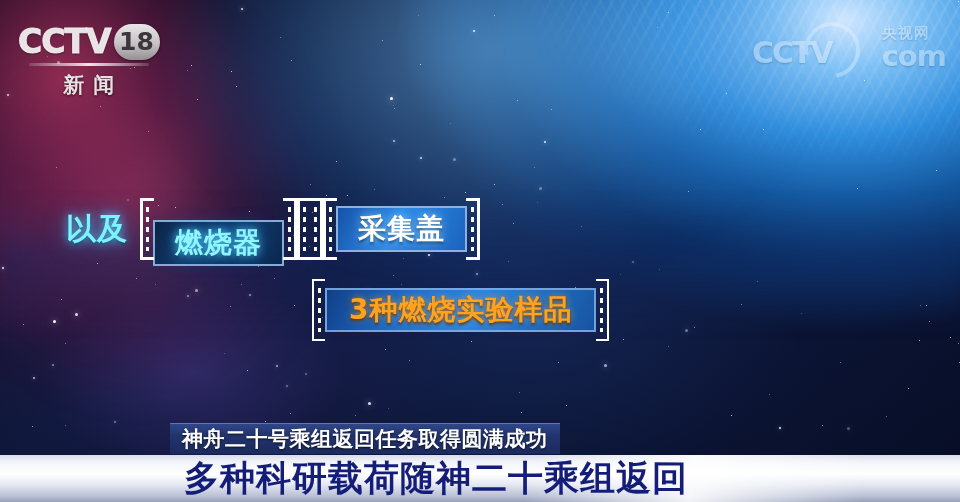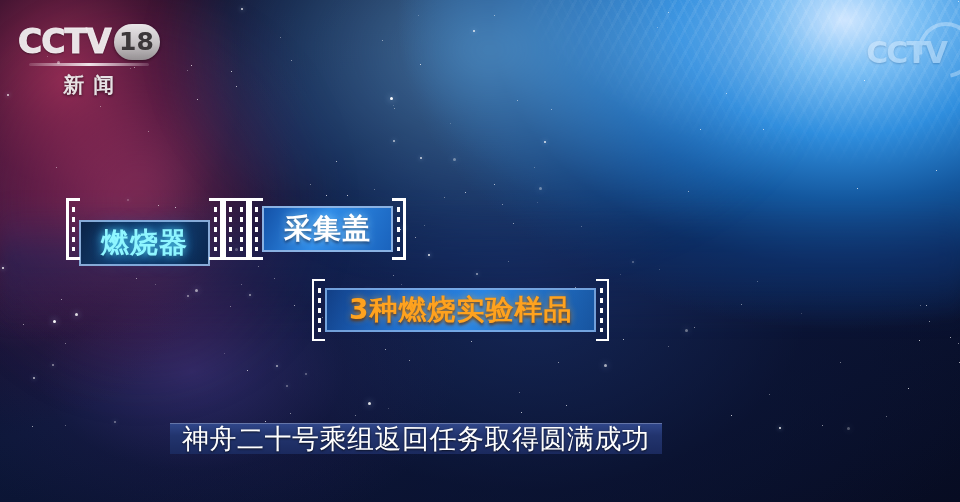--- a/index.html
+++ b/index.html
@@ -225,21 +225,21 @@
 
   
   .lt-sub{
     position:absolute;left:170px;top:423px;
     height:31px;padding:0 12px;
     display:flex;align-items:center;
     background:linear-gradient(180deg,#31488c 0%,#22346e 40%,#1b2a5e 100%);
     box-shadow:inset 0 1px 0 rgba(255,255,255,.25);
   }
   .lt-sub span{
-    font-size:27px;font-weight:normal;color:#ffffff;letter-spacing:.5px;
+    font-size:21px;font-weight:bold;color:#ffffff;letter-spacing:.5px;
     white-space:nowrap;
     text-shadow:0 1px 2px rgba(0,0,0,.7);
   }
   .lt-main{
     position:absolute;left:0;right:0;top:455px;height:47px;
     background:linear-gradient(180deg,#d9dde9 0%,#f3f5fa 16%,#ffffff 40%,#e6e9f2 62%,#b9c0d4 88%,#97a0bb 100%);
     display:flex;align-items:center;
   }
   .lt-main .sheen{
     position:absolute;left:0;right:0;top:0;height:47px;
@@ -440,24 +440,29 @@
       <div class="cctv13-word">CCTV</div>
       <div class="cctv13-badge">18</div>
     </div>
     <div class="cctv13-underline"></div>
     <div class="cctv13-sub">新闻</div>
   </div>
 
   <div class="watermark">
     <div class="wm-cctv">CCTV</div>
     <div class="wm-circle"></div>
+    <div class="wm-right">
+      <div class="wm-cn">央视网</div>
+      <div class="wm-com">com</div>
+    </div>
   </div>
 
 
   <div class="chip-row">
+    <div class="lead-text">以及</div>
 
     <div class="brk">
       <span class="dash-l"></span>
       <span class="dash-r"></span>
       <div class="chip chip-dark">
         <span class="chip-txt-cyan">燃烧器</span>
       </div>
     </div>
 
     <div class="brk">
@@ -481,15 +486,19 @@
       <div class="chip-hl">
         <span class="chip-txt-orange">3种燃烧实验样品</span>
       </div>
     </div>
   </div>
 
   <div class="lt-sub">
     <span>神舟二十号乘组返回任务取得圆满成功</span>
   </div>
 
+  <div class="lt-main">
+    <div class="sheen"></div>
+    <div class="lt-main-text">多种科研载荷随神二十乘组返回</div>
+  </div>
 
 
 </div>
 
 </body></html>

